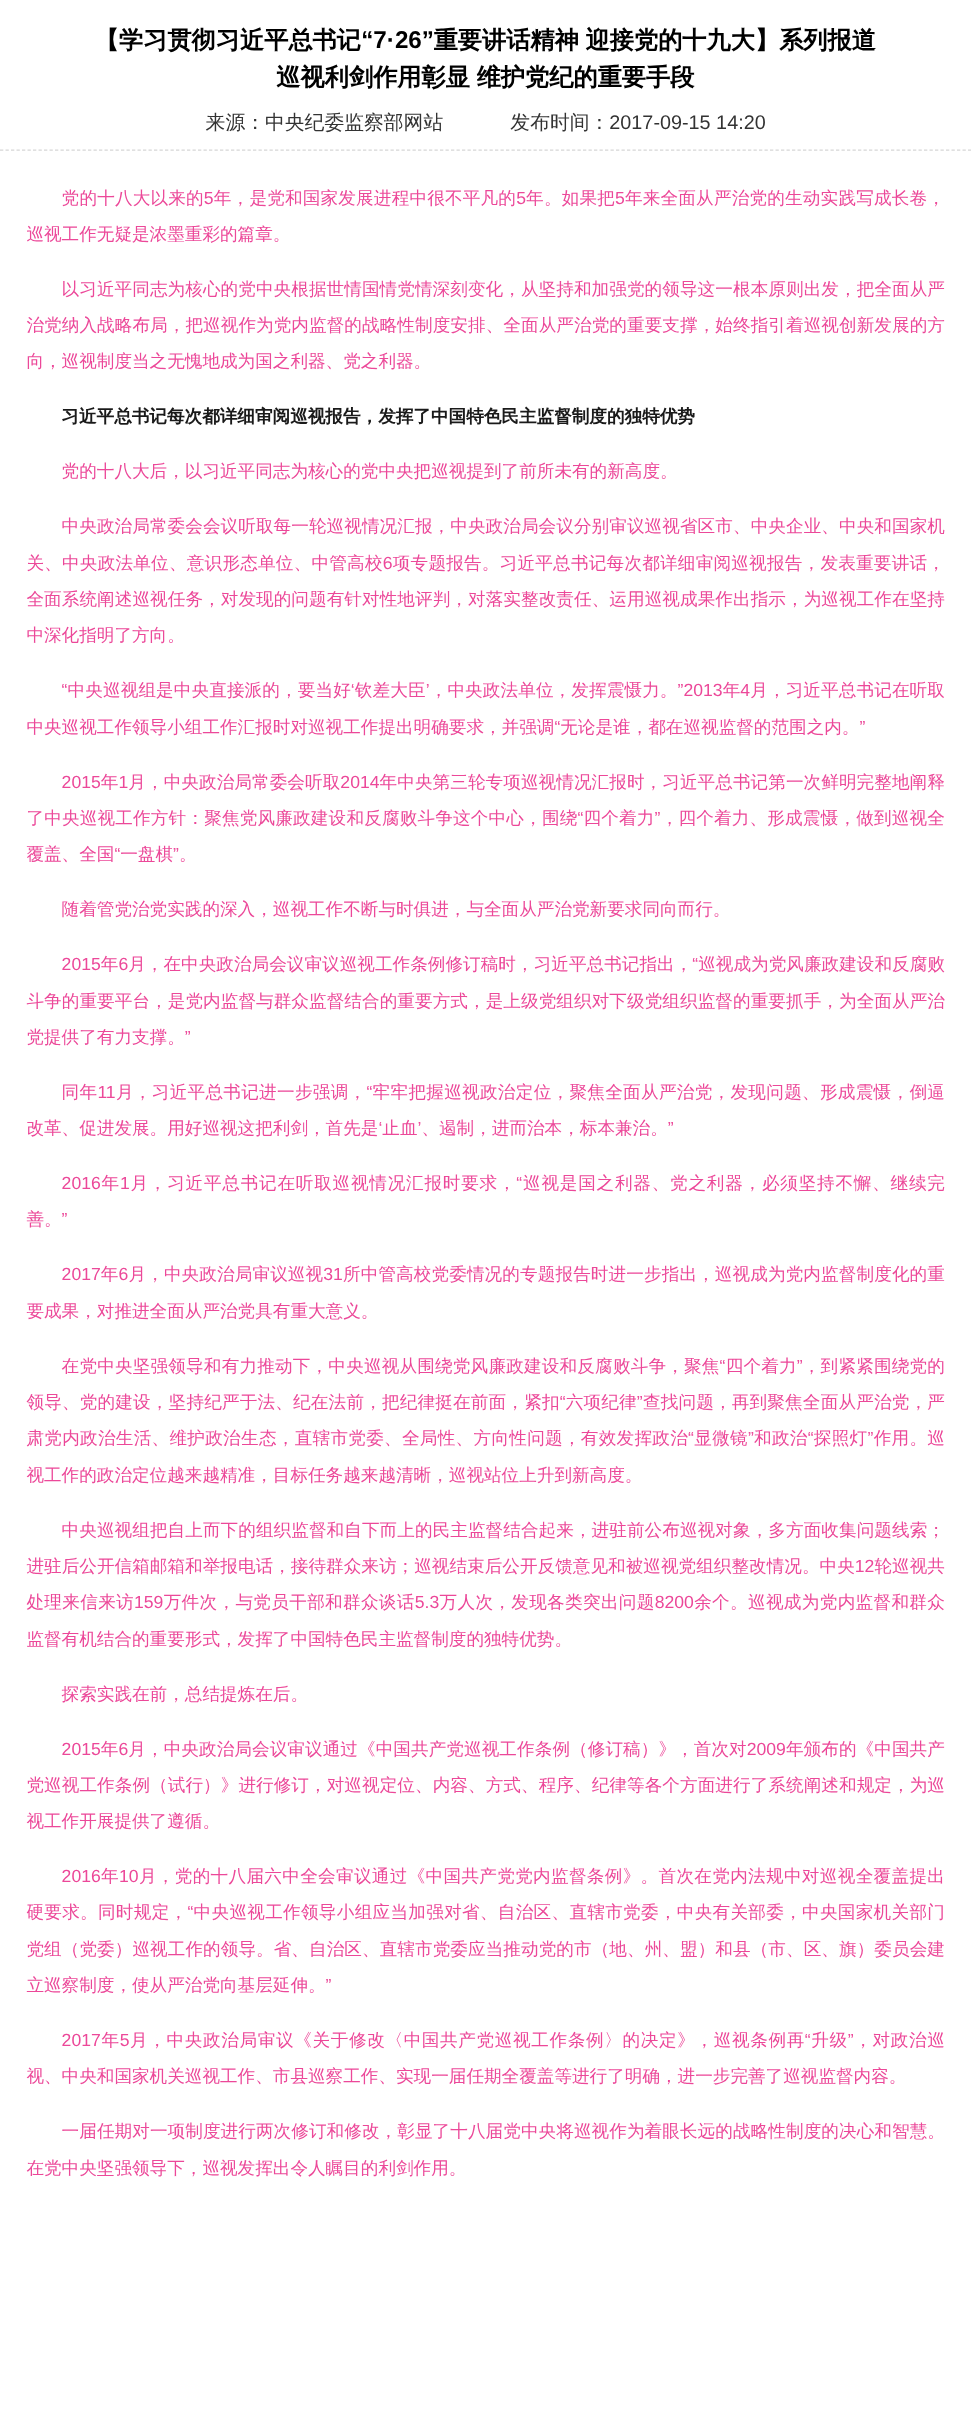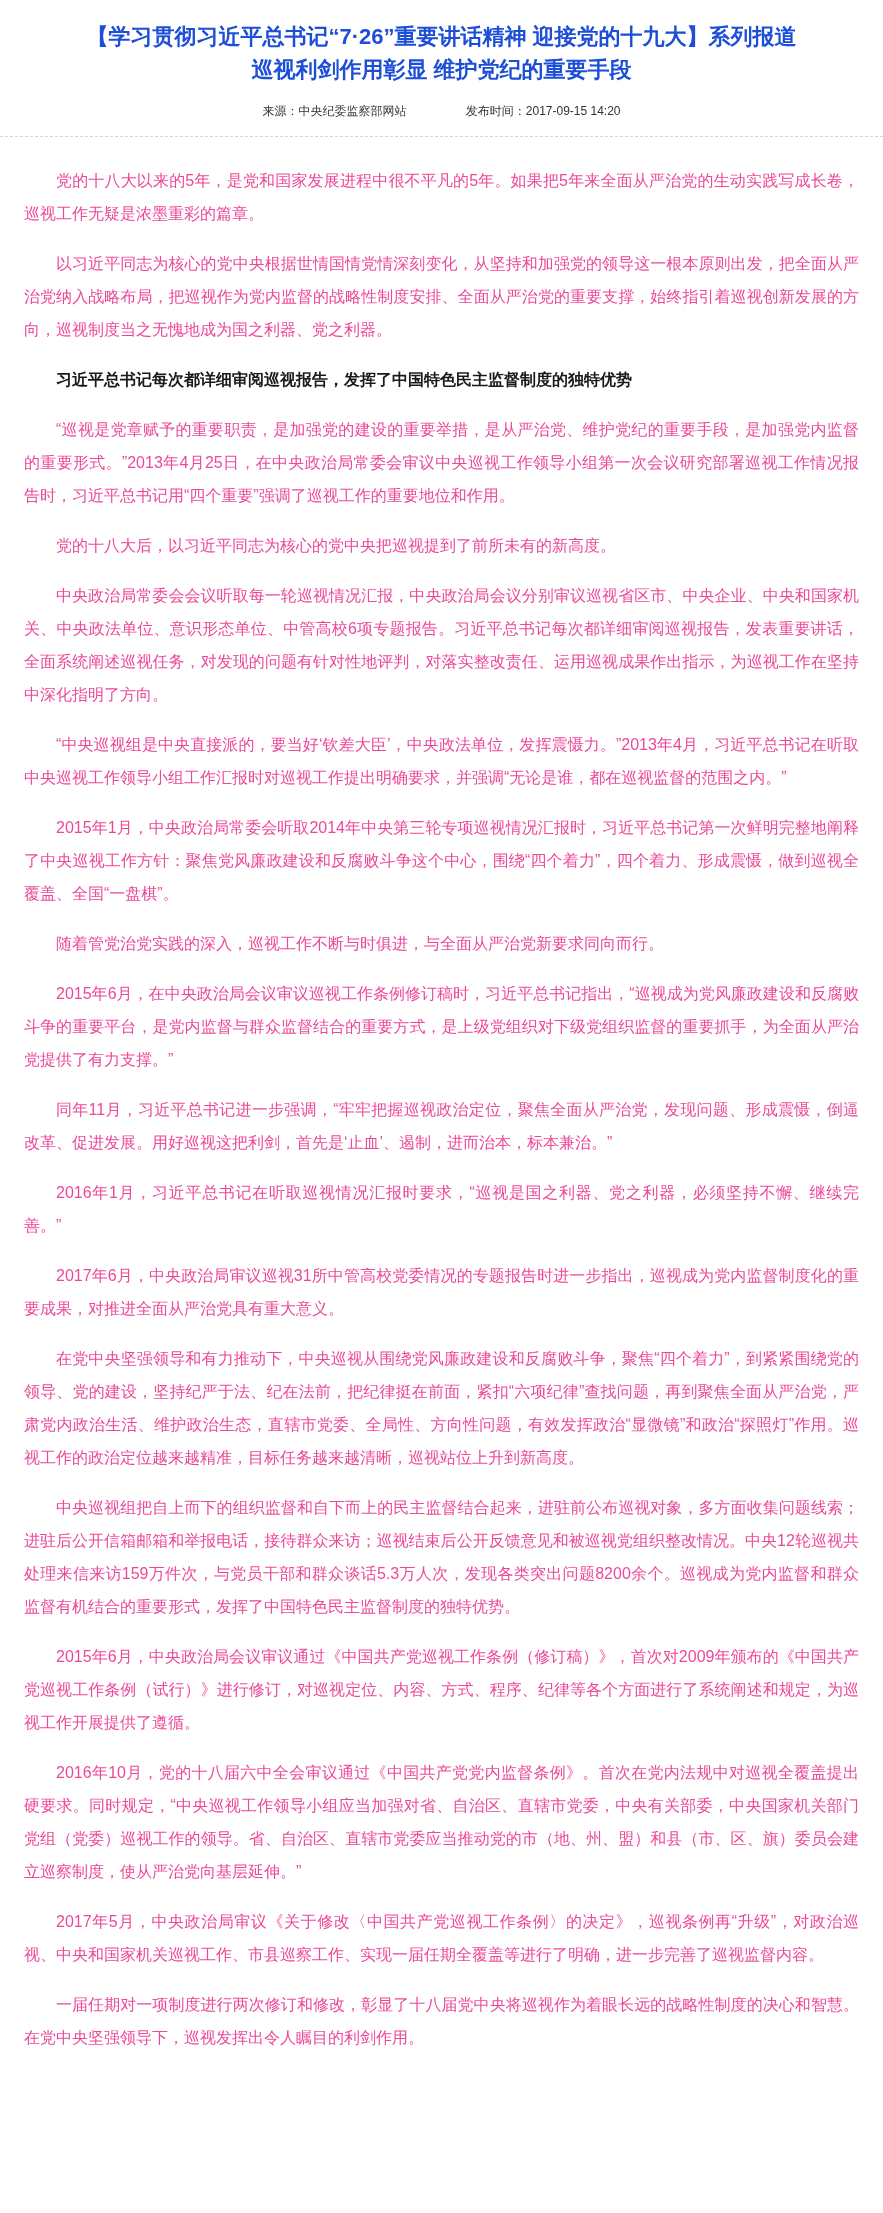--- a/index.html
+++ b/index.html
@@ -8,26 +8,26 @@
     font-family: "Liberation Sans", "DejaVu Sans", sans-serif;
     color: #333333;
   }
   .page { width: 883px; box-sizing: border-box; }
   .title-wrap { padding-top: 20px; }
   .title-line {
     text-align: center;
     font-size: 22px;
     font-weight: bold;
     line-height: 33px;
-    color: #1d4ed8;
+    color: #000000;
   }
   .meta-row {
     margin-top: 15px;
     text-align: center;
-    font-size: 12px;
+    font-size: 18px;
     color: #333333;
     line-height: 20px;
     padding-bottom: 15px;
   }
   .meta-item { display: inline-block; }
   .meta-item + .meta-item { margin-left: 56px; }
   .divider {
     border-top: 1px dashed #d6d6d6;
     height: 0;
     width: 883px;
@@ -58,30 +58,30 @@
   </div>
   <div class="meta-row">
     <span class="meta-item">来源：中央纪委监察部网站</span>
     <span class="meta-item">发布时间：2017-09-15 14:20</span>
   </div>
   <div class="divider"></div>
   <div class="article">
       <p class="para">党的十八大以来的5年，是党和国家发展进程中很不平凡的5年。如果把5年来全面从严治党的生动实践写成长卷，巡视工作无疑是浓墨重彩的篇章。</p>
       <p class="para">以习近平同志为核心的党中央根据世情国情党情深刻变化，从坚持和加强党的领导这一根本原则出发，把全面从严治党纳入战略布局，把巡视作为党内监督的战略性制度安排、全面从严治党的重要支撑，始终指引着巡视创新发展的方向，巡视制度当之无愧地成为国之利器、党之利器。</p>
       <p class="para subhead">习近平总书记每次都详细审阅巡视报告，发挥了中国特色民主监督制度的独特优势</p>
-      <p class="para">“巡视是党章赋予的重要职责，是加强党的建设的重要举措，是从严治党、维护党纪的重要手段，是加强党内监督的重要形式。”2013年4月25日，在中央政治局常委会审议中央巡视工作领导小组第一次会议研究部署巡视工作情况报告时，习近平总书记用“四个重要”强调了巡视工作的重要地位和作用。</p>
       <p class="para">党的十八大后，以习近平同志为核心的党中央把巡视提到了前所未有的新高度。</p>
       <p class="para">中央政治局常委会会议听取每一轮巡视情况汇报，中央政治局会议分别审议巡视省区市、中央企业、中央和国家机关、中央政法单位、意识形态单位、中管高校6项专题报告。习近平总书记每次都详细审阅巡视报告，发表重要讲话，全面系统阐述巡视任务，对发现的问题有针对性地评判，对落实整改责任、运用巡视成果作出指示，为巡视工作在坚持中深化指明了方向。</p>
       <p class="para">“中央巡视组是中央直接派的，要当好‘钦差大臣’，中央政法单位，发挥震慑力。”2013年4月，习近平总书记在听取中央巡视工作领导小组工作汇报时对巡视工作提出明确要求，并强调“无论是谁，都在巡视监督的范围之内。”</p>
       <p class="para">2015年1月，中央政治局常委会听取2014年中央第三轮专项巡视情况汇报时，习近平总书记第一次鲜明完整地阐释了中央巡视工作方针：聚焦党风廉政建设和反腐败斗争这个中心，围绕“四个着力”，四个着力、形成震慑，做到巡视全覆盖、全国“一盘棋”。</p>
       <p class="para">随着管党治党实践的深入，巡视工作不断与时俱进，与全面从严治党新要求同向而行。</p>
       <p class="para">2015年6月，在中央政治局会议审议巡视工作条例修订稿时，习近平总书记指出，“巡视成为党风廉政建设和反腐败斗争的重要平台，是党内监督与群众监督结合的重要方式，是上级党组织对下级党组织监督的重要抓手，为全面从严治党提供了有力支撑。”</p>
       <p class="para">同年11月，习近平总书记进一步强调，“牢牢把握巡视政治定位，聚焦全面从严治党，发现问题、形成震慑，倒逼改革、促进发展。用好巡视这把利剑，首先是‘止血’、遏制，进而治本，标本兼治。”</p>
       <p class="para">2016年1月，习近平总书记在听取巡视情况汇报时要求，“巡视是国之利器、党之利器，必须坚持不懈、继续完善。”</p>
       <p class="para">2017年6月，中央政治局审议巡视31所中管高校党委情况的专题报告时进一步指出，巡视成为党内监督制度化的重要成果，对推进全面从严治党具有重大意义。</p>
       <p class="para">在党中央坚强领导和有力推动下，中央巡视从围绕党风廉政建设和反腐败斗争，聚焦“四个着力”，到紧紧围绕党的领导、党的建设，坚持纪严于法、纪在法前，把纪律挺在前面，紧扣“六项纪律”查找问题，再到聚焦全面从严治党，严肃党内政治生活、维护政治生态，直辖市党委、全局性、方向性问题，有效发挥政治“显微镜”和政治“探照灯”作用。巡视工作的政治定位越来越精准，目标任务越来越清晰，巡视站位上升到新高度。</p>
       <p class="para">中央巡视组把自上而下的组织监督和自下而上的民主监督结合起来，进驻前公布巡视对象，多方面收集问题线索；进驻后公开信箱邮箱和举报电话，接待群众来访；巡视结束后公开反馈意见和被巡视党组织整改情况。中央12轮巡视共处理来信来访159万件次，与党员干部和群众谈话5.3万人次，发现各类突出问题8200余个。巡视成为党内监督和群众监督有机结合的重要形式，发挥了中国特色民主监督制度的独特优势。</p>
+      <p class="para">探索实践在前，总结提炼在后。</p>
       <p class="para">2015年6月，中央政治局会议审议通过《中国共产党巡视工作条例（修订稿）》，首次对2009年颁布的《中国共产党巡视工作条例（试行）》进行修订，对巡视定位、内容、方式、程序、纪律等各个方面进行了系统阐述和规定，为巡视工作开展提供了遵循。</p>
       <p class="para">2016年10月，党的十八届六中全会审议通过《中国共产党党内监督条例》。首次在党内法规中对巡视全覆盖提出硬要求。同时规定，“中央巡视工作领导小组应当加强对省、自治区、直辖市党委，中央有关部委，中央国家机关部门党组（党委）巡视工作的领导。省、自治区、直辖市党委应当推动党的市（地、州、盟）和县（市、区、旗）委员会建立巡察制度，使从严治党向基层延伸。”</p>
       <p class="para">2017年5月，中央政治局审议《关于修改〈中国共产党巡视工作条例〉的决定》，巡视条例再“升级”，对政治巡视、中央和国家机关巡视工作、市县巡察工作、实现一届任期全覆盖等进行了明确，进一步完善了巡视监督内容。</p>
       <p class="para">一届任期对一项制度进行两次修订和修改，彰显了十八届党中央将巡视作为着眼长远的战略性制度的决心和智慧。在党中央坚强领导下，巡视发挥出令人瞩目的利剑作用。</p>
     </div>
 </div>
 
 </body></html>

